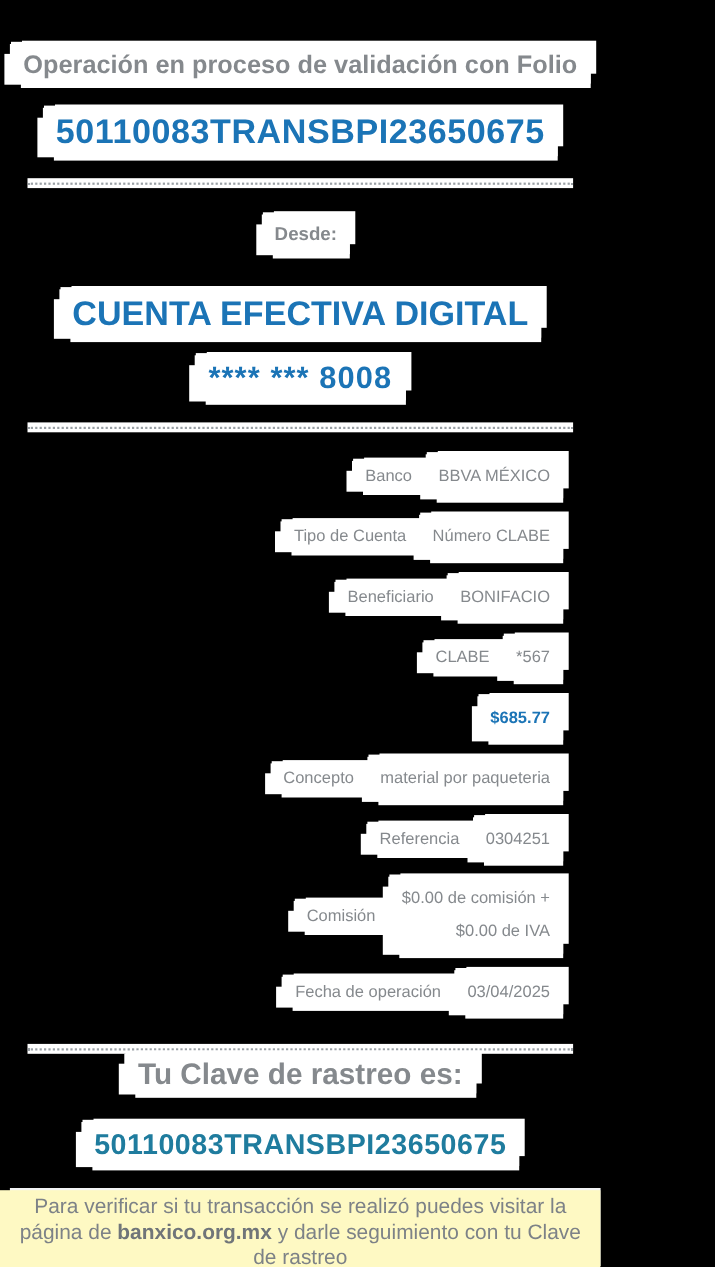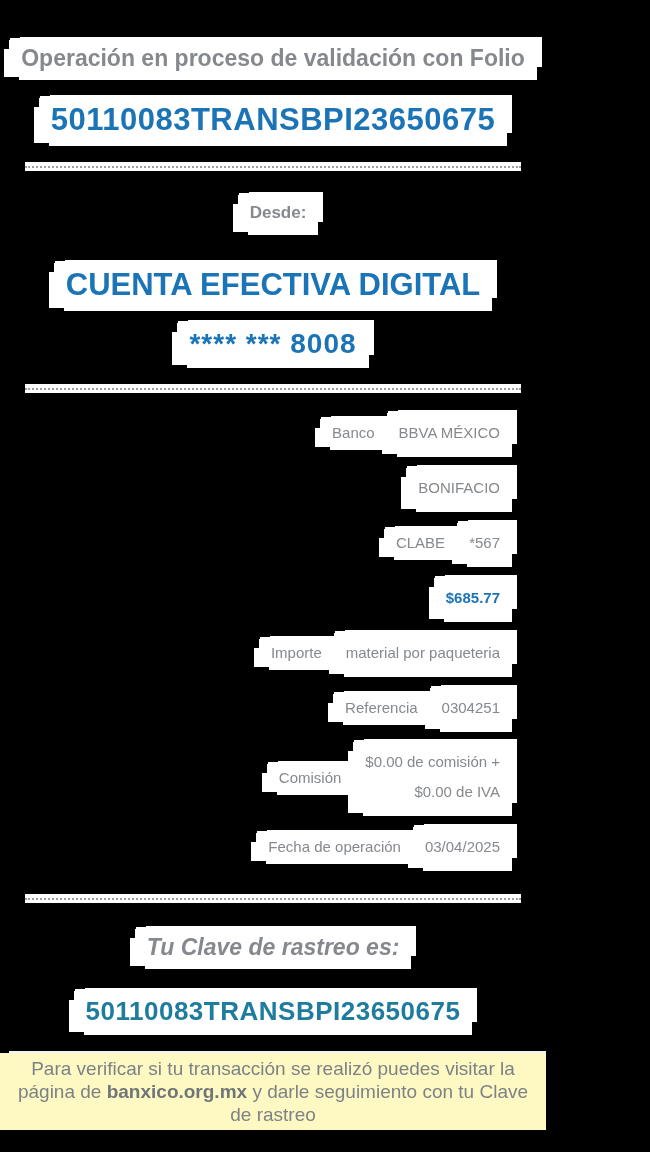--- a/index.html
+++ b/index.html
@@ -53,21 +53,21 @@
     justify-content: flex-end;
     align-items: center;
     min-height: 55px;
     font-size: 15px;
   }
   .row-tall { min-height: 84px; }
   .row .label { text-align: left; }
   .row .value { text-align: right; white-space: pre-line; line-height: 30px; }
   .value-accent { color: #1b74b6; font-weight: 700; }
 
-  .tracking-title { margin-top: 26px; font-size: 23px; line-height: 26px; font-style: italic; }
+  .tracking-title { font-size: 27px; line-height: 26px; }
   .tracking-key   { margin-top: 26px; font-size: 26px; line-height: 30px; letter-spacing: 0.5px; }
 
   .note {
     margin: 22px auto 0 auto;
     max-width: 560px;
     font-size: 19px;
     line-height: 23px;
     color: #7d8287;
     background: #fef9c3;
     padding: 4px 8px;
@@ -109,36 +109,41 @@
       <div class="dots"></div>
     </div>
 
   <div class="details">
 
     <div class="row">
       <span class="blob gray label">Banco</span>
       <span class="blob gray value">BBVA MÉXICO</span>
     </div>
 
+    <div class="row">
+      <span class="blob gray label">Tipo de Cuenta</span>
+      <span class="blob gray value">Número CLABE</span>
+    </div>
 
     <div class="row">
+      <span class="blob gray label">Beneficiario</span>
       <span class="blob gray value">BONIFACIO</span>
     </div>
 
     <div class="row">
       <span class="blob gray label">CLABE</span>
       <span class="blob gray value">*567</span>
     </div>
 
     <div class="row">
       <span class="blob value value-accent">$685.77</span>
     </div>
 
     <div class="row">
-      <span class="blob gray label">Importe</span>
+      <span class="blob gray label">Concepto</span>
       <span class="blob gray value">material por paqueteria</span>
     </div>
 
     <div class="row">
       <span class="blob gray label">Referencia</span>
       <span class="blob gray value">0304251</span>
     </div>
 
     <div class="row row-tall">
       <span class="blob gray label">Comisión</span>

